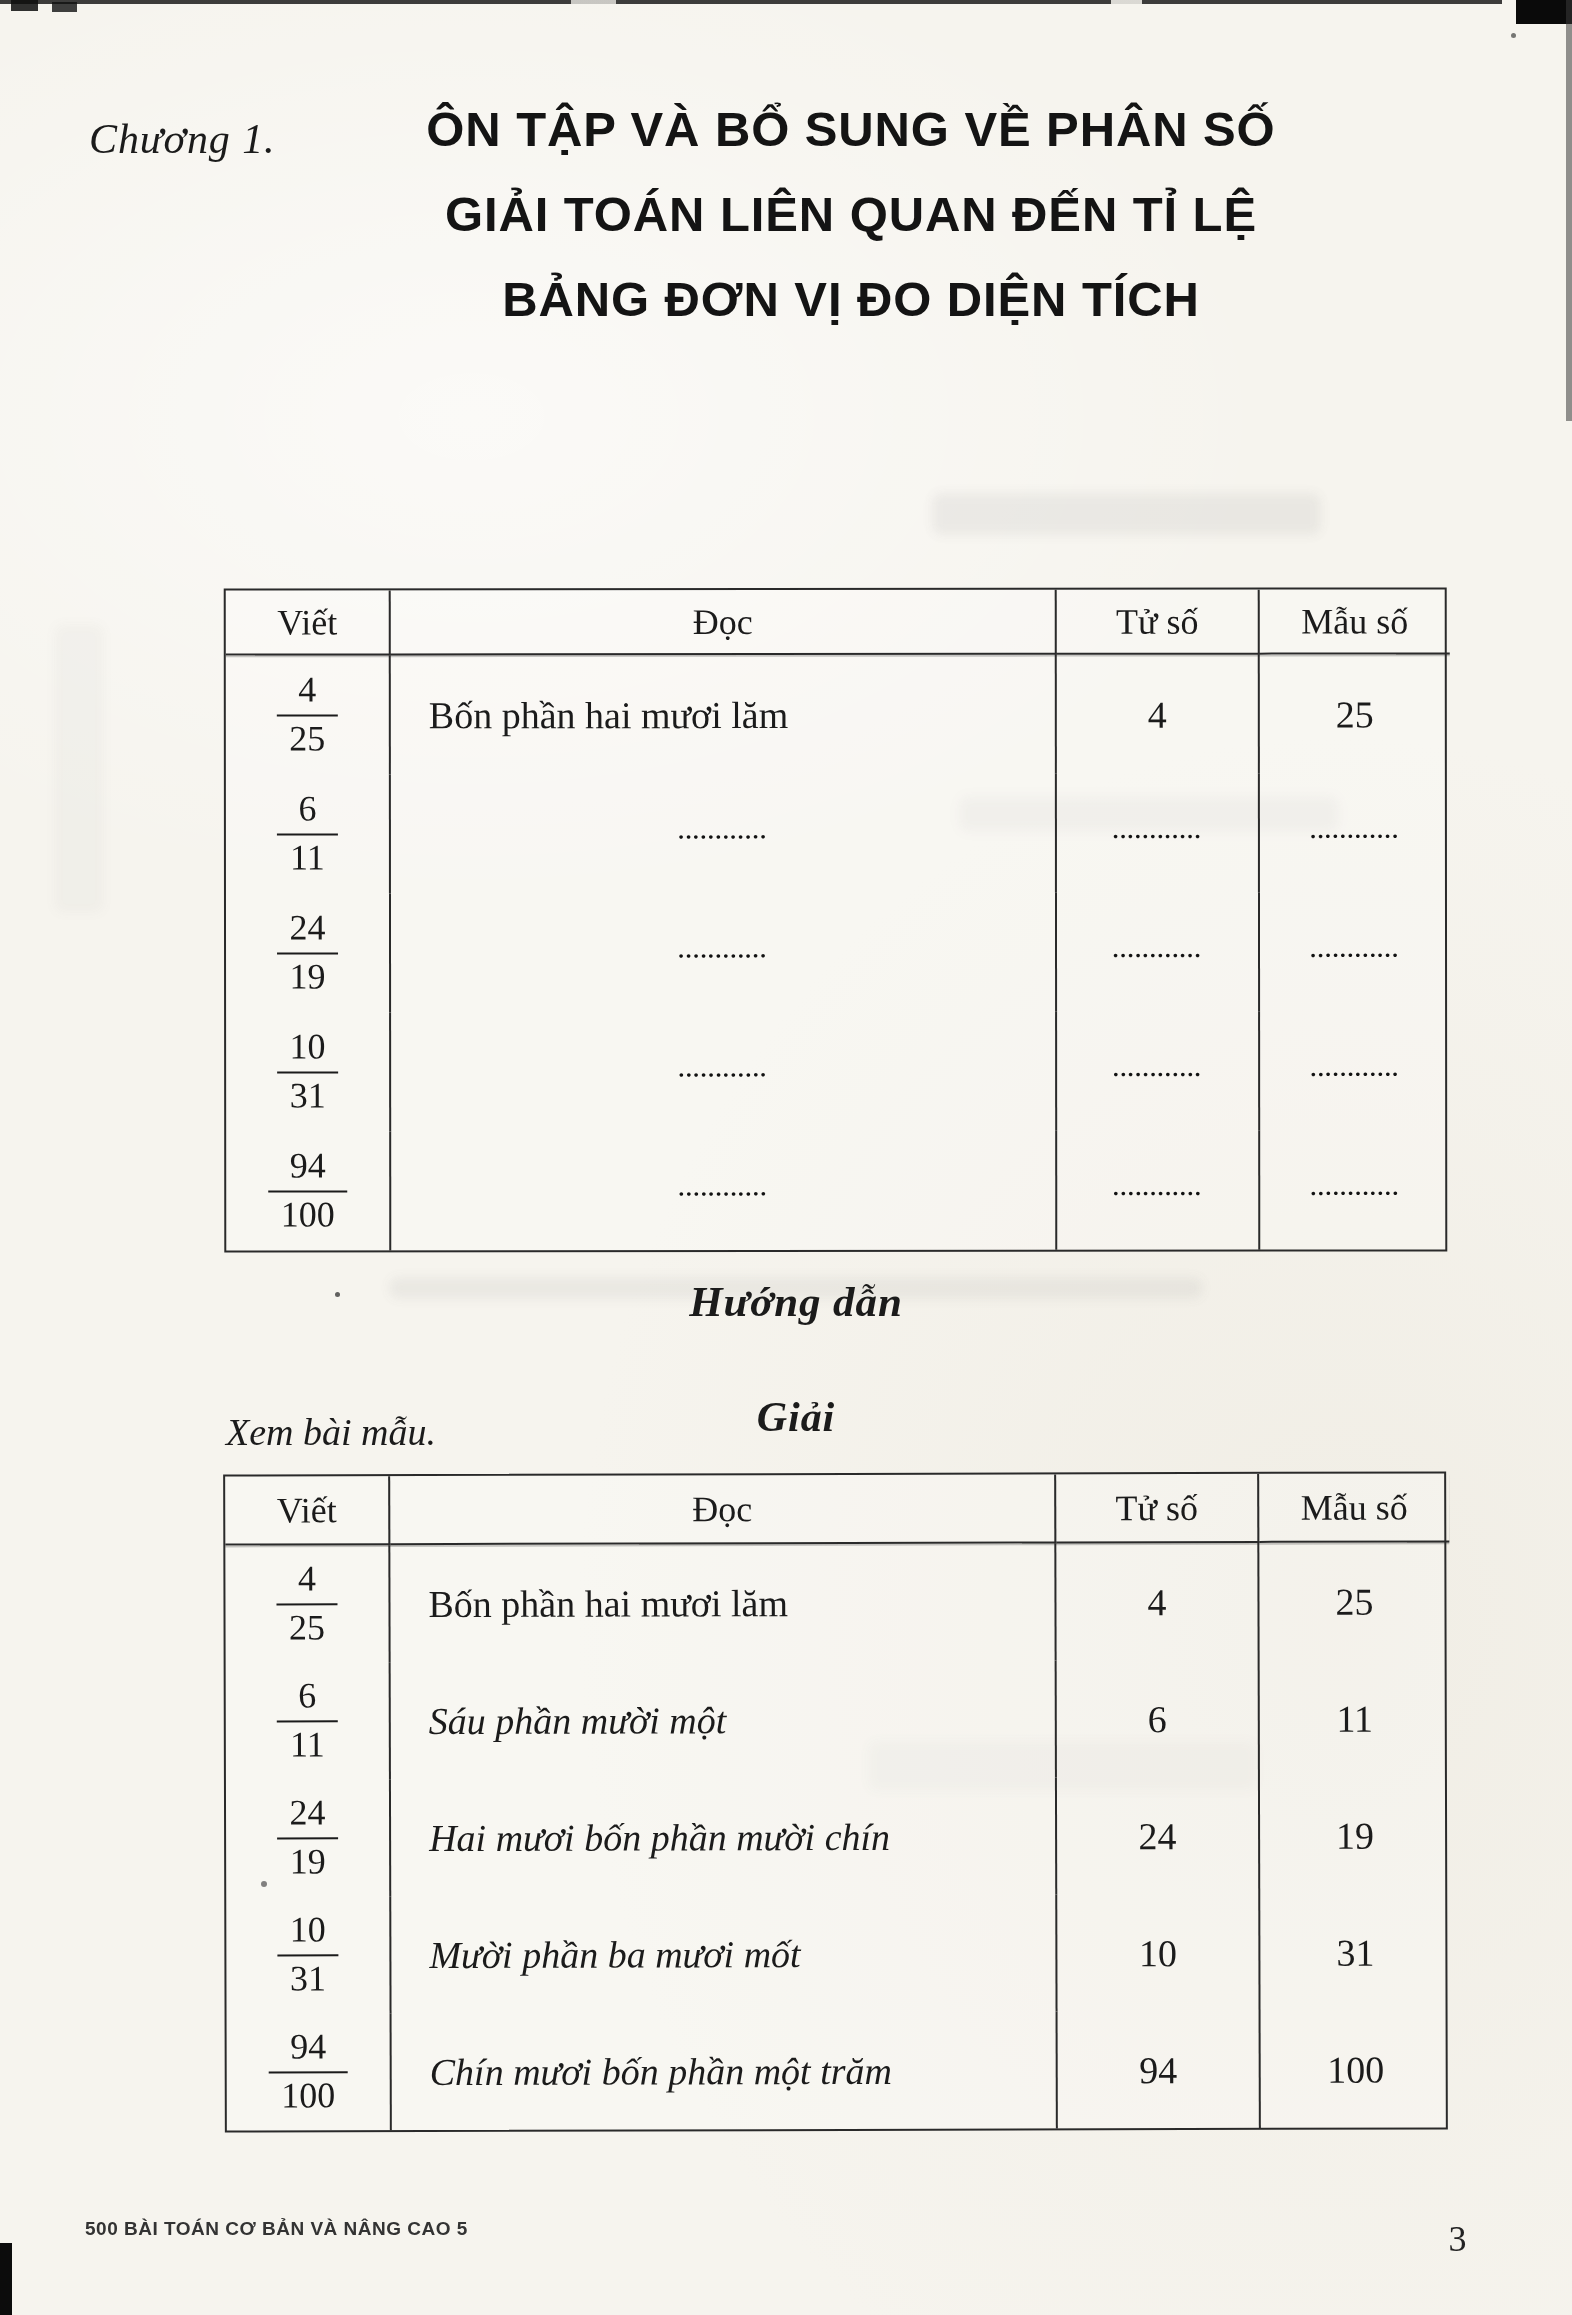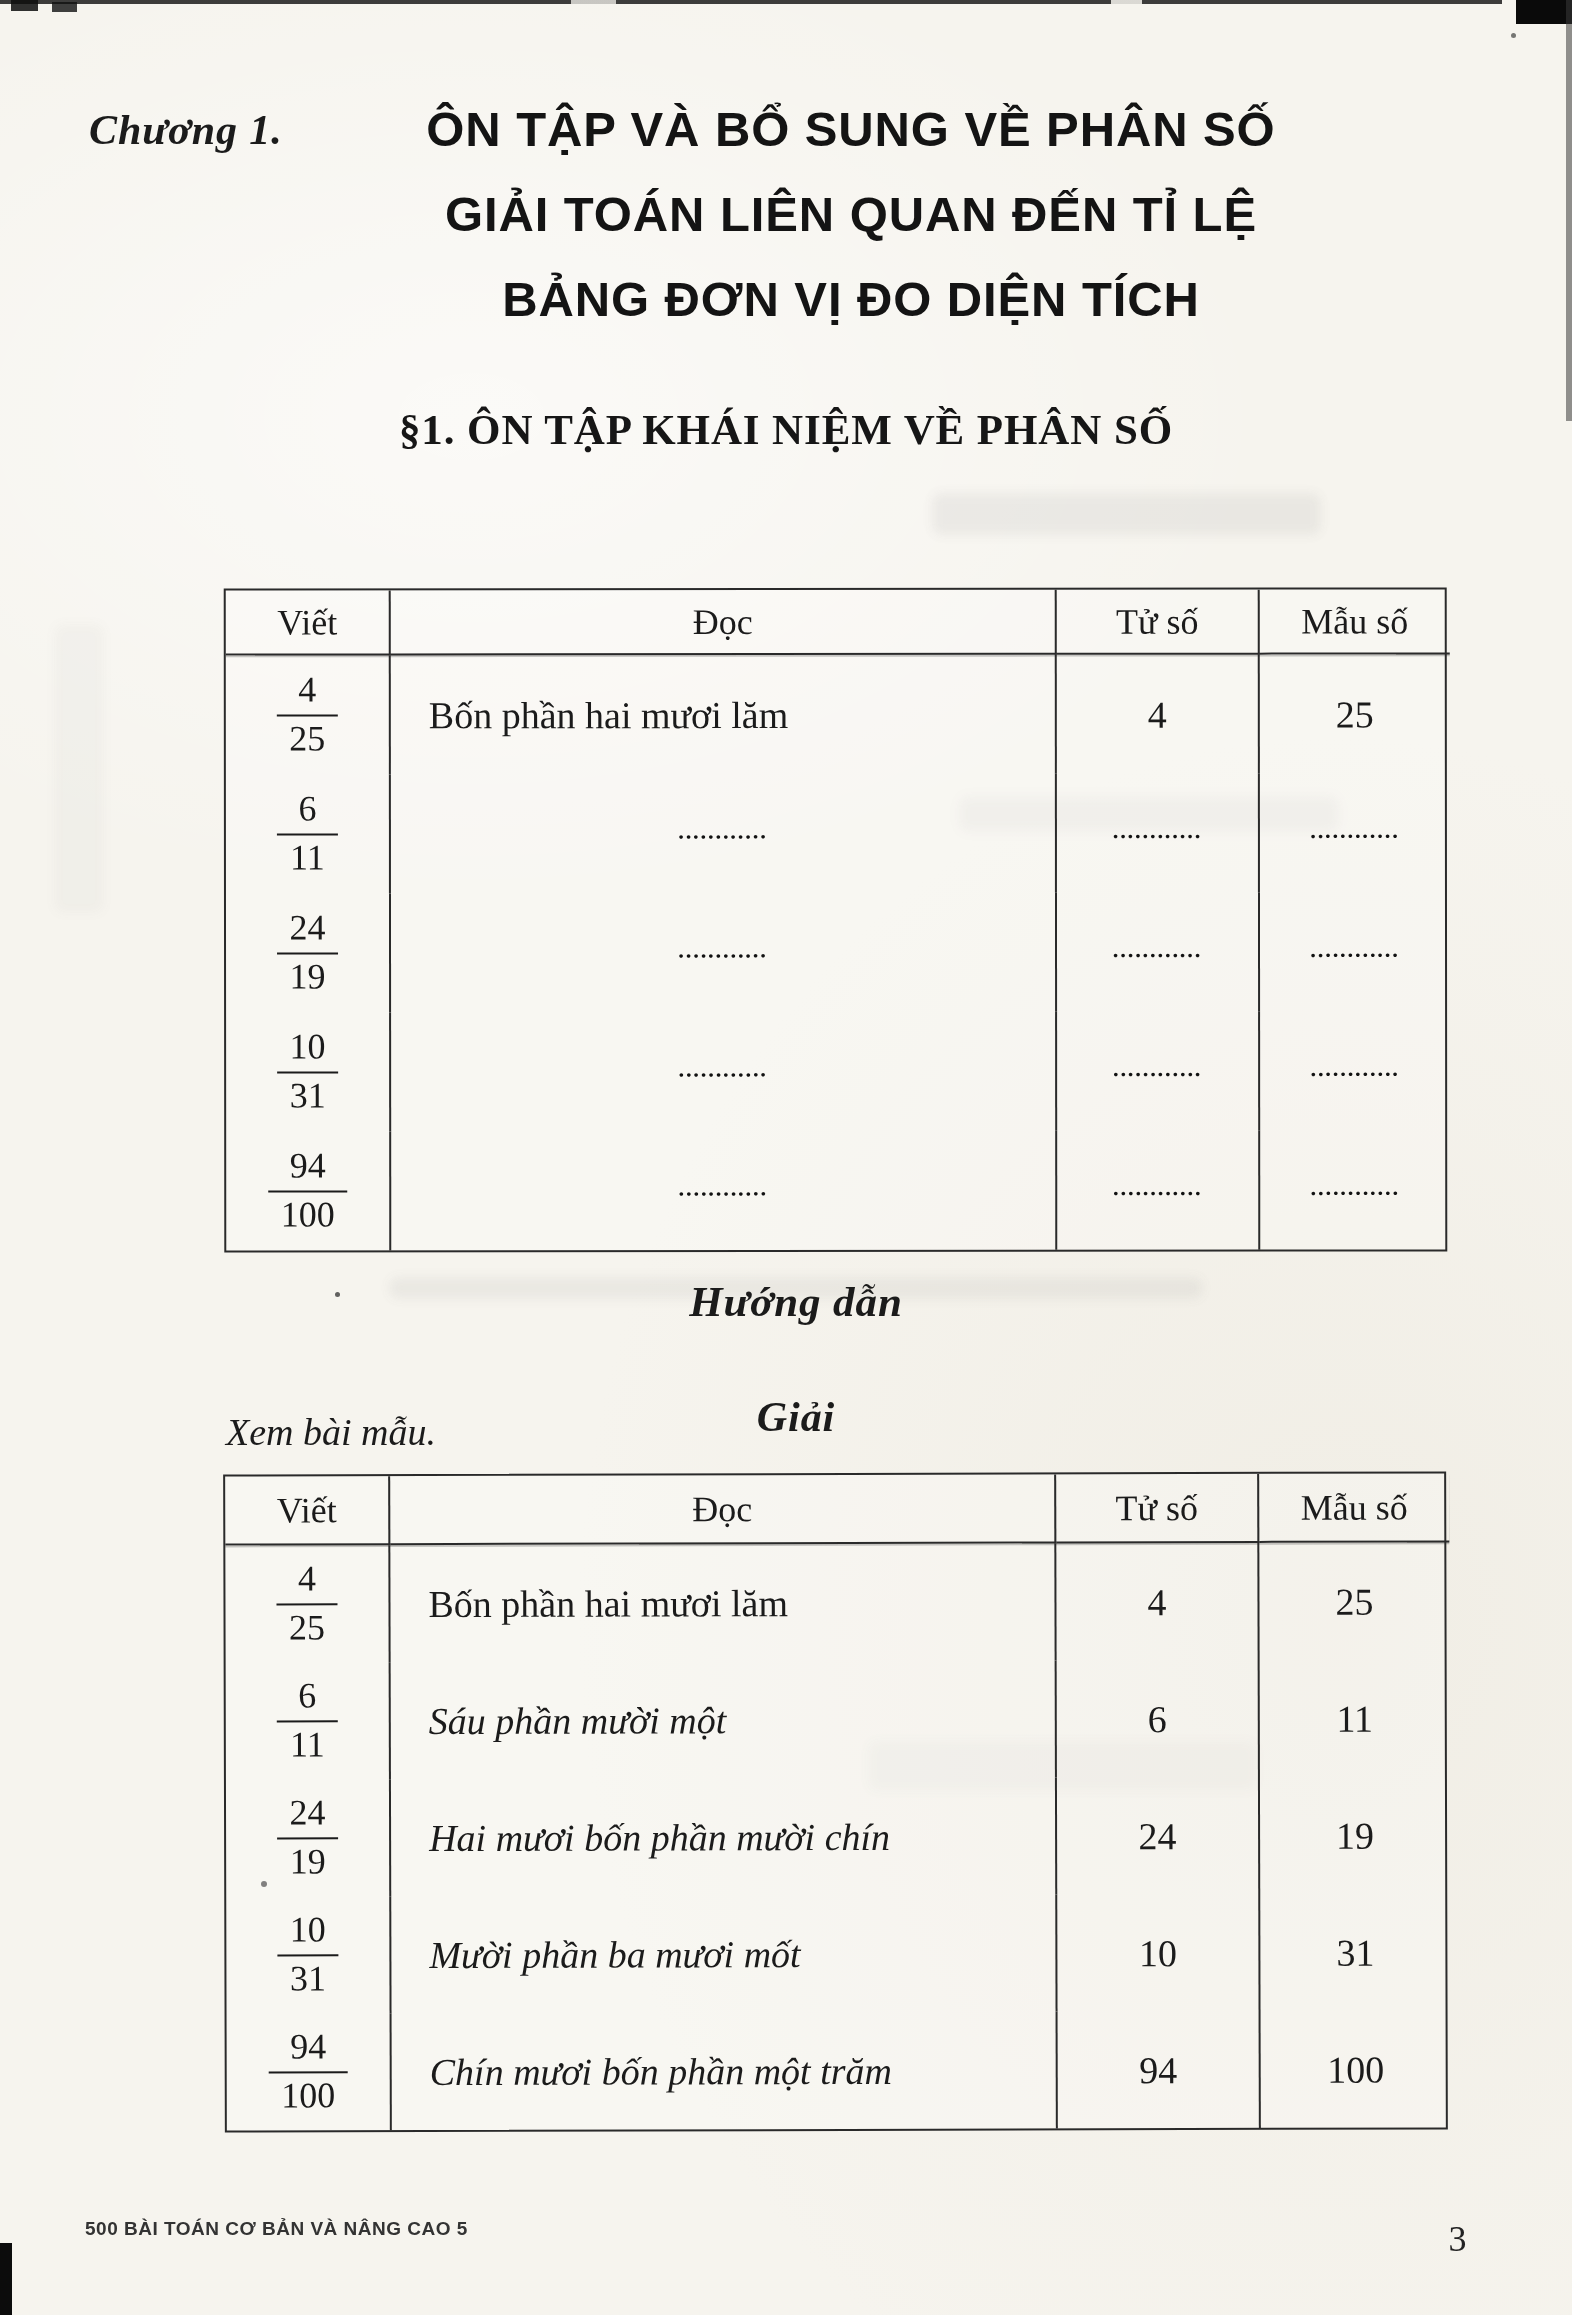--- a/index.html
+++ b/index.html
@@ -29,22 +29,22 @@
   .speck2{left:261px;top:1881px;width:6.3px;height:6.3px;opacity:.75;}
   .speck3{left:1511px;top:33px;width:5.4px;height:5.4px;opacity:.6;}
   .ghost{position:absolute;background:rgba(110,110,110,.12);filter:blur(5.4px);border-radius:9px;}
   .ghost1{left:932px;top:493px;width:389px;height:42px;opacity:.75;}
   .ghost2{left:959px;top:796px;width:380px;height:36px;opacity:.55;}
   .ghost3{left:389px;top:1277px;width:814px;height:22px;opacity:.7;}
   .ghost4{left:868px;top:1741px;width:389px;height:50px;opacity:.4;}
   .ghost5{left:54px;top:624px;width:50px;height:289px;opacity:.35;}
   
   .chapter-label{
-    position:absolute;left:89px;top:107px;
-    font-size:42px;font-weight:700;font-style:italic;line-height:1.1;
+    position:absolute;left:89px;top:116px;
+    font-size:42px;font-weight:400;font-style:italic;line-height:1.1;
     letter-spacing:0.9px;
   }
   .chapter-titles{
     position:absolute;left:109px;top:87px;width:1484px;text-align:center;
     font-family:"Liberation Sans","DejaVu Sans",sans-serif;
     font-weight:700;font-size:49px;line-height:85px;letter-spacing:0.9px;
     color:#141414;
   }
   
   .section-heading{
@@ -111,21 +111,20 @@
   <div class="ghost ghost4"></div>
   <div class="ghost ghost5"></div>
 
   <div class="chapter-label">Chương 1.</div>
   <div class="chapter-titles">
     <div>ÔN TẬP VÀ BỔ SUNG VỀ PHÂN SỐ</div>
     <div>GIẢI TOÁN LIÊN QUAN ĐẾN TỈ LỆ</div>
     <div>BẢNG ĐƠN VỊ ĐO DIỆN TÍCH</div>
   </div>
 
-  <div class="section-heading">§1. ÔN TẬP KHÁI NIỆM VỀ PHÂN SỐ</div>
 
 
   <div class="tbl" id="table1">
     <div class="c hdr">Viết</div>
     <div class="c hdr">Đọc</div>
     <div class="c hdr">Tử số</div>
     <div class="c hdr last">Mẫu số</div>
 
     <div class="c">
       <span class="frac">

